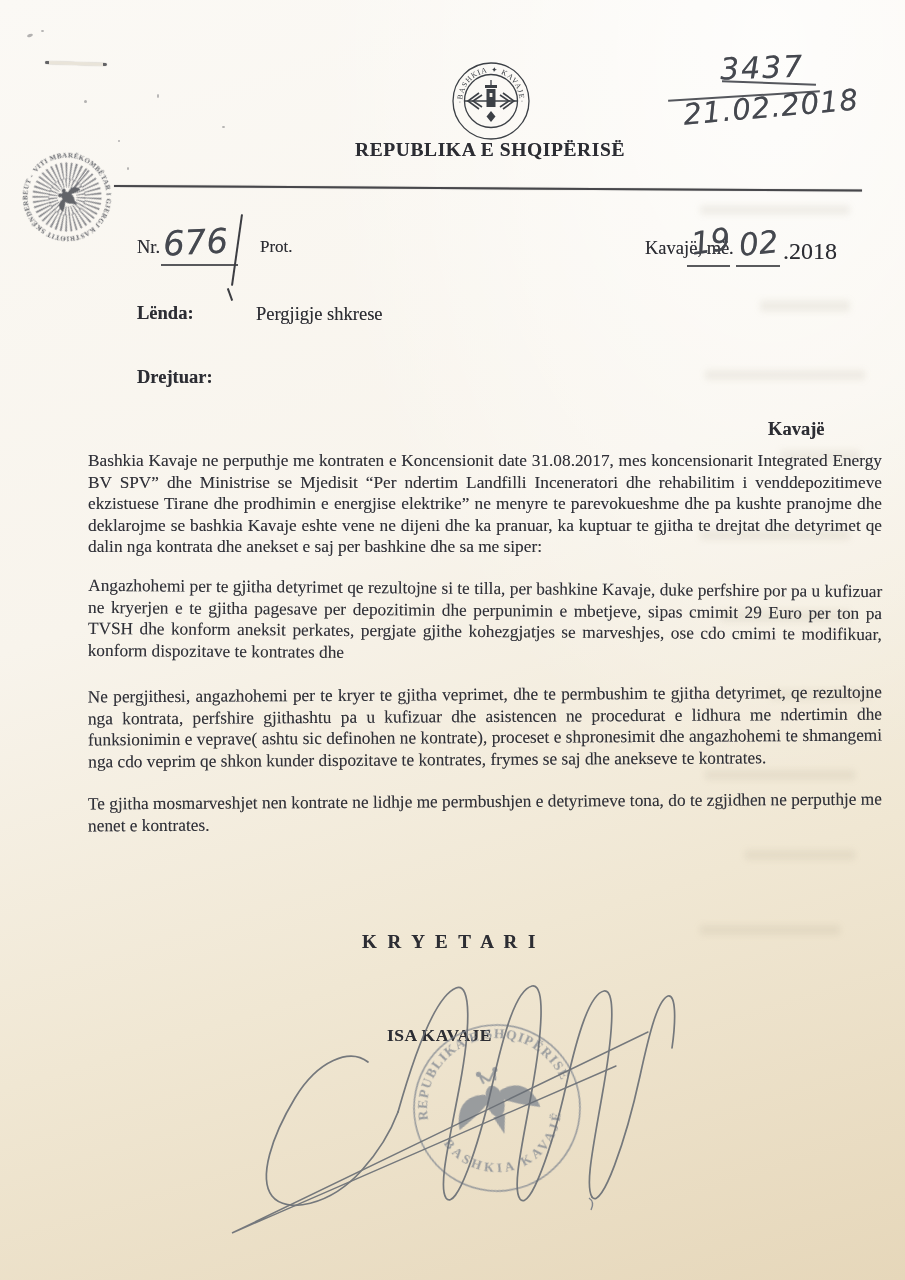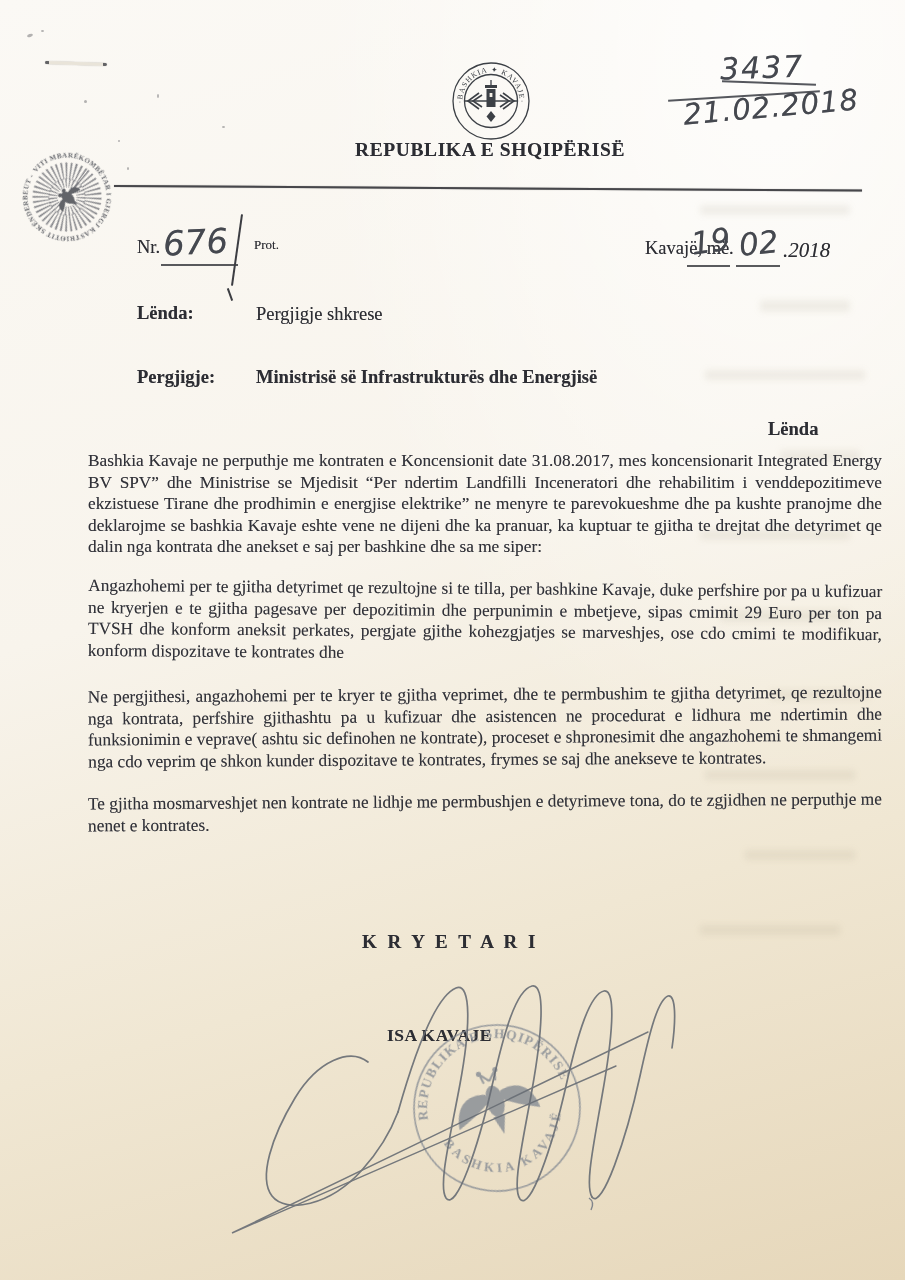--- a/index.html
+++ b/index.html
@@ -117,37 +117,36 @@
         <textPath href="#ann-circ">VITI MBARËKOMBËTAR I GJERGJ KASTRIOTIT SKËNDERBEUT - 2018 -</textPath>
       </text>
     </svg>
   </div>
 
   <div class="abs ink" style="left:137px;top:237px;font-size:18.5px;">Nr.</div>
   <div class="uline" style="left:161px;top:264px;width:77px;"></div>
   <div class="hand abs" style="left:163px;top:222px;font-size:34px;transform:rotate(-3deg);">676</div>
   <div class="slash" style="left:236px;top:214px;width:2.2px;height:72px;transform:rotate(8deg);"></div>
   <div class="slash" style="left:229px;top:288px;width:1.8px;height:13px;transform:rotate(-20deg);"></div>
-  <div class="abs ink" style="left:254px;top:237px;font-size:13px;">Prot.</div>
+  <div class="abs ink" style="left:260px;top:237px;font-size:17px;">Prot.</div>
 
   <div class="abs ink" style="left:600px;top:238px;font-size:18.5px;margin-left:45px;">Kavajë, më</div>
   <div class="uline" style="left:687px;top:265px;width:43px;"></div>
   <div class="hand abs" style="left:691px;top:223px;font-size:31px;transform:rotate(-8deg);">19</div>
   <div class="abs ink" style="left:729px;top:238px;font-size:18.5px;">.</div>
   <div class="uline" style="left:736px;top:265px;width:44px;"></div>
   <div class="hand abs" style="left:739px;top:225px;font-size:31px;transform:rotate(-6deg);">02</div>
-  <div class="abs ink" style="left:783px;top:238px;font-size:21px;font-style:italic;">.2018</div>
+  <div class="abs ink" style="left:783px;top:238px;font-size:24px;">.2018</div>
 
   <div class="abs ink bold" style="left:137px;top:303px;font-size:18.5px;">Lënda:</div>
   <div class="abs ink" style="left:256px;top:304px;font-size:18.5px;">Pergjigje shkrese</div>
 
-  <div class="abs ink bold" style="left:137px;top:367px;font-size:18.5px;">Pergjigje:</div>
-  <div class="abs ink bold" style="left:256px;top:367px;font-size:18.5px;">Ministrisë së Infrastrukturës dhe Energjisë</div>
+  <div class="abs ink bold" style="left:137px;top:367px;font-size:18.5px;">Drejtuar:</div>
 
-  <div class="abs ink bold" style="left:768px;top:419px;font-size:18.5px;">Lënda</div>
+  <div class="abs ink bold" style="left:768px;top:419px;font-size:18.5px;">Kavajë</div>
 
   <div class="body-text">
     <p>Bashkia Kavaje ne perputhje me kontraten e Koncensionit date 31.08.2017, mes koncensionarit Integrated Energy BV SPV” dhe Ministrise se Mjedisit “Per ndertim Landfilli Inceneratori dhe rehabilitim i venddepozitimeve ekzistuese Tirane dhe prodhimin e energjise elektrike” ne menyre te parevokueshme dhe pa kushte pranojme dhe deklarojme se bashkia Kavaje eshte vene ne dijeni dhe ka pranuar, ka kuptuar te gjitha te drejtat dhe detyrimet qe dalin nga kontrata dhe anekset e saj per bashkine dhe sa me siper:</p>
     <p class="t1">Angazhohemi per te gjitha detyrimet qe rezultojne si te tilla, per bashkine Kavaje, duke perfshire por pa u kufizuar ne kryerjen e te gjitha pagesave per depozitimin dhe perpunimin e mbetjeve, sipas cmimit 29 Euro per ton pa TVSH dhe konform aneksit perkates, pergjate gjithe kohezgjatjes se marveshjes, ose cdo cmimi te modifikuar, konform dispozitave te kontrates dhe</p>
     <p class="t2">Ne pergjithesi, angazhohemi per te kryer te gjitha veprimet, dhe te permbushim te gjitha detyrimet, qe rezultojne nga kontrata, perfshire gjithashtu pa u kufizuar dhe asistencen ne procedurat e lidhura me ndertimin dhe funksionimin e veprave( ashtu sic definohen ne kontrate), proceset e shpronesimit dhe angazhohemi te shmangemi nga cdo veprim qe shkon kunder dispozitave te kontrates, frymes se saj dhe anekseve te kontrates.</p>
     <p class="t3">Te gjitha mosmarveshjet nen kontrate ne lidhje me permbushjen e detyrimeve tona, do te zgjidhen ne perputhje me nenet e kontrates.</p>
   </div>
 
   <div class="abs ink bold" style="left:362px;top:931px;font-size:19px;letter-spacing:3px;">K R Y E T A R I</div>
   <div class="abs ink bold" style="left:387px;top:1025px;font-size:17.5px;letter-spacing:.5px;">ISA KAVAJE</div>

